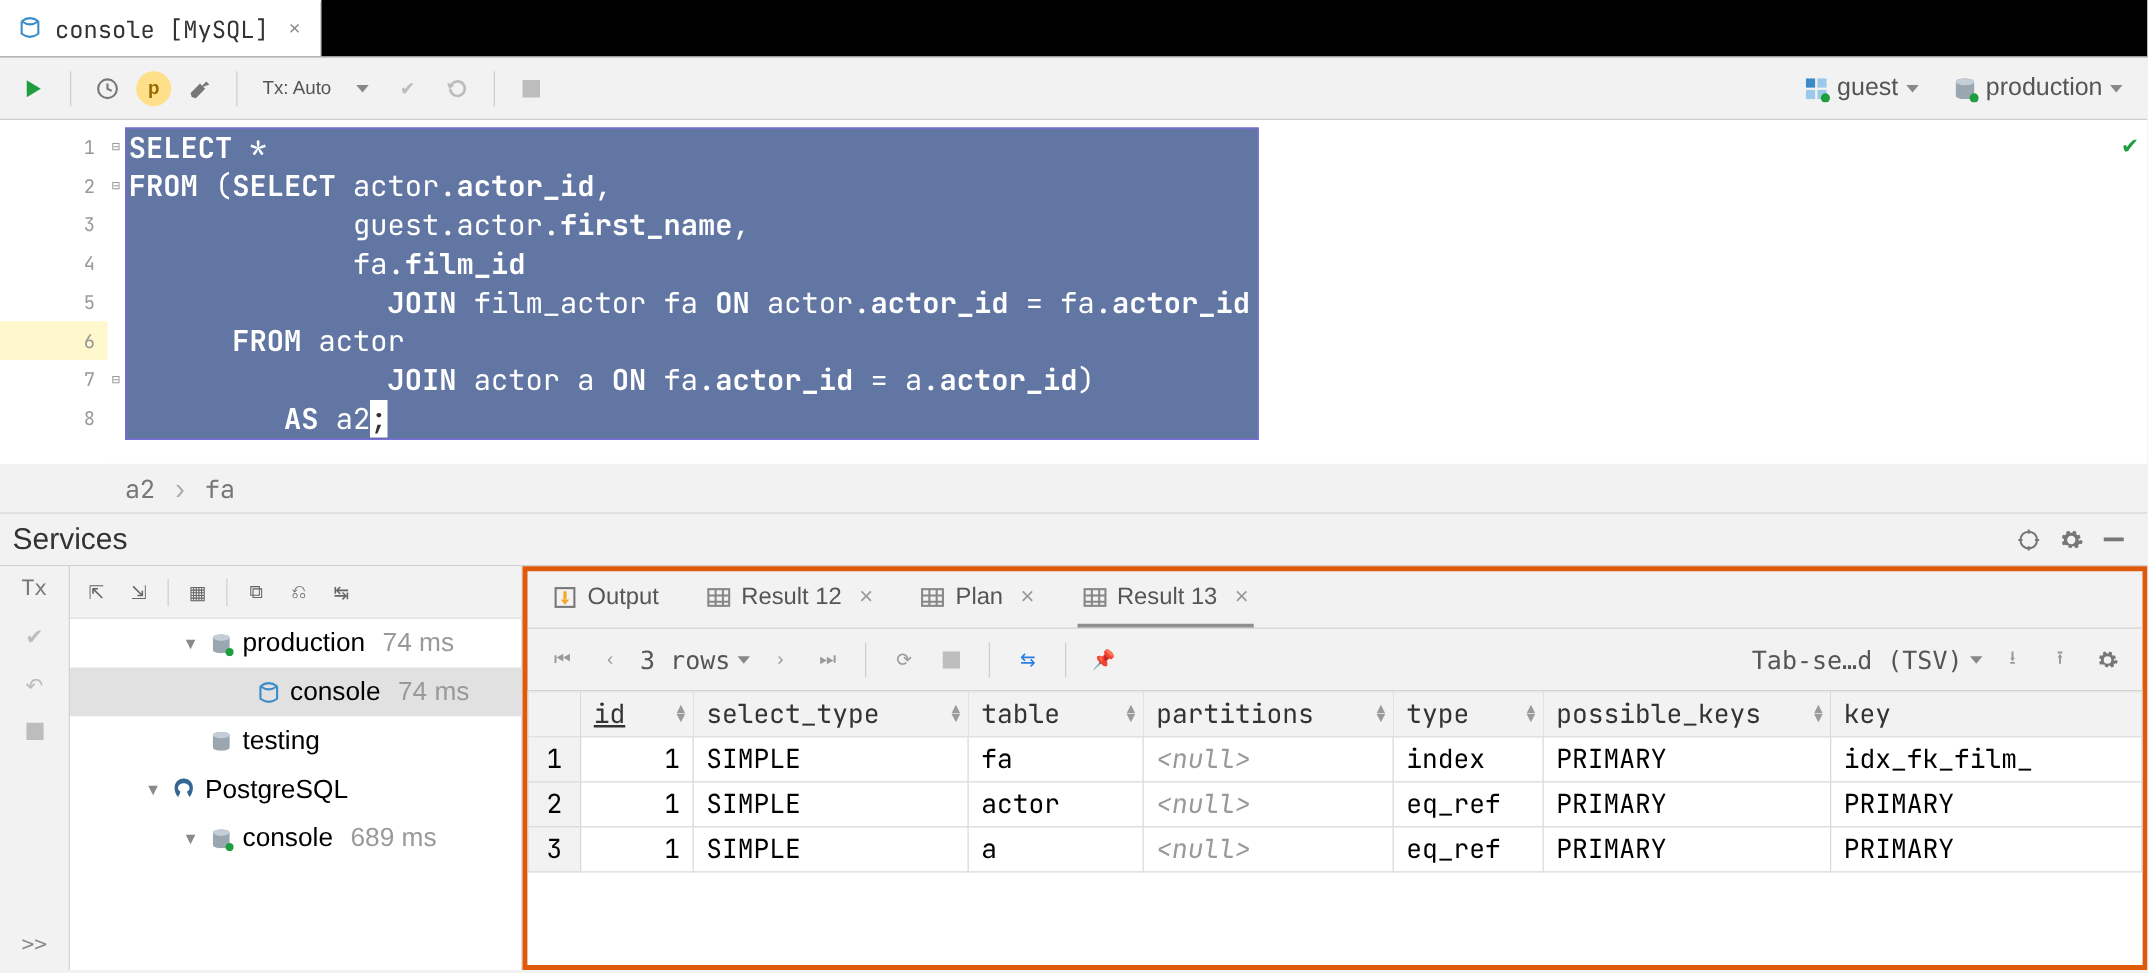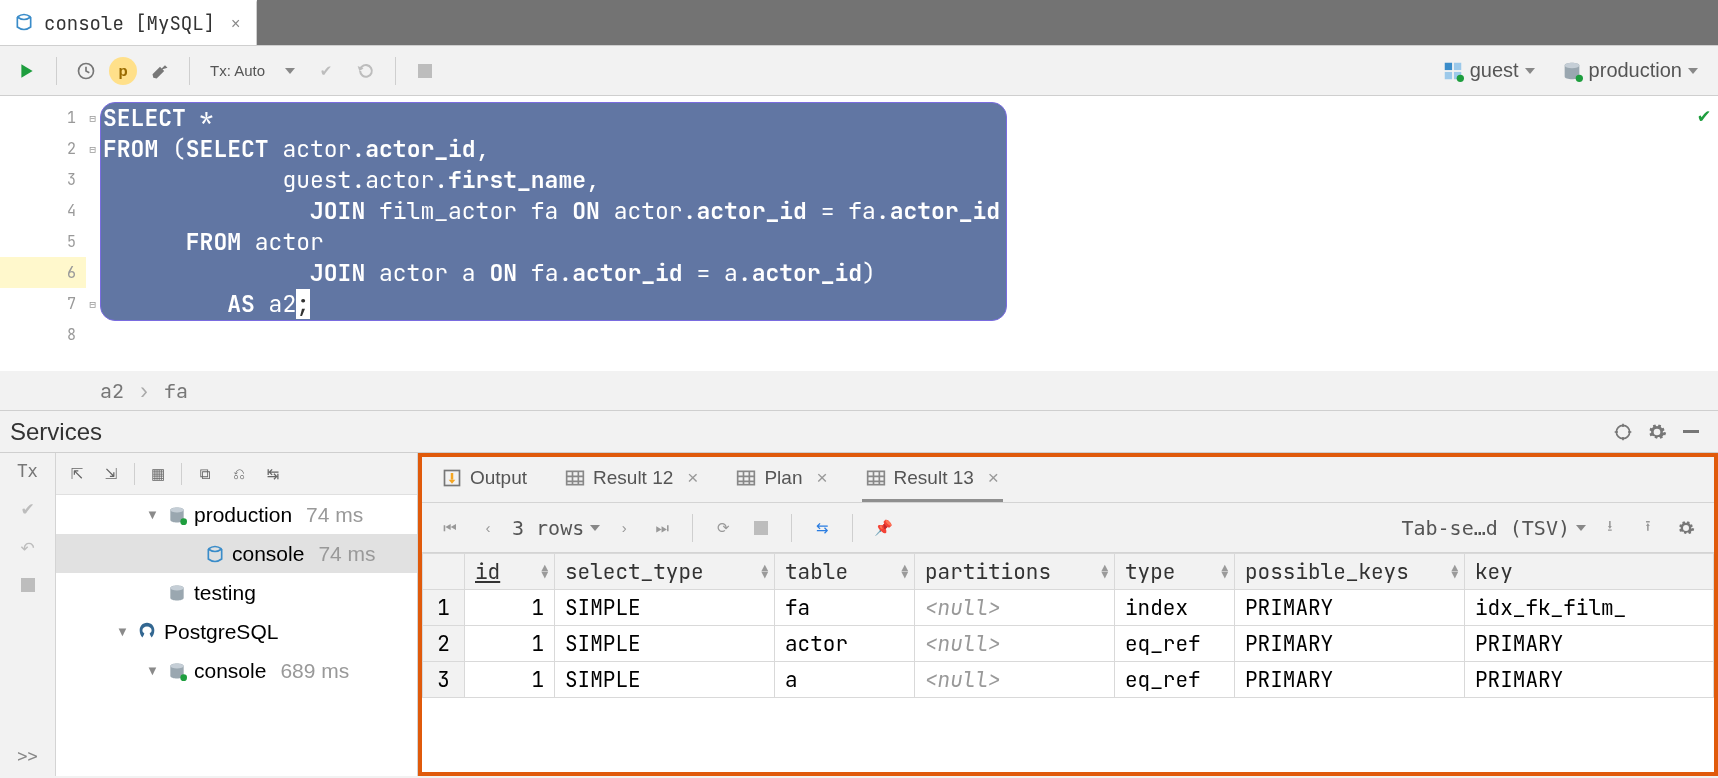--- a/index.html
+++ b/index.html
@@ -1,20 +1,20 @@
 <!DOCTYPE html>
 <html><head>
 <meta charset="utf-8">
 <style>
   * { box-sizing: border-box; margin: 0; padding: 0; }
   html, body { width: 1718px; height: 778px; font-family: "Segoe UI", Arial, sans-serif; font-size: 15px; background: #f2f2f2; overflow: hidden; }
   .mono { font-family: "JetBrains Mono", "Consolas", monospace; }
 
   
-  .tabstrip { height: 46px; background: #737373; display: flex; align-items: stretch; border-bottom: 1px solid #cfcfcf; }
+  .tabstrip { height: 46px; background: #000000; display: flex; align-items: stretch; border-bottom: 1px solid #cfcfcf; }
   .file-tab { display: flex; align-items: center; gap: 10px; padding: 0 16px 0 14px; background: #fff; border-right: 1px solid #cfcfcf; border-top: 2px solid transparent; }
   .file-tab svg { width: 20px; height: 20px; }
   .tab-close { color: #888; font-size: 16px; margin-left: 6px; cursor: pointer; }
 
   
   .main-toolbar { height: 50px; background: #f2f2f2; display: flex; align-items: center; padding: 0 10px; gap: 6px; border-bottom: 1px solid #cfcfcf; }
   .tb-btn { width: 34px; height: 34px; display: flex; align-items: center; justify-content: center; border-radius: 3px; cursor: pointer; color:#666; }
   .tb-sep { width: 1px; height: 28px; background: #cfcfcf; margin: 0 6px; }
   .tx-selector { color: #555; display:flex; align-items:center; gap:20px; padding:0 8px; height:34px; cursor:pointer; }
   .spacer { flex: 1; }
@@ -186,24 +186,25 @@
       </div>
     <div class="gut-row">
         <span>7</span>
         <span class="fold">⊟</span>
       </div>
     <div class="gut-row">
         <span>8</span>
       </div>
   </div>
   <div class="code-area mono">
-    <div class="code-sel" style="display:inline-block;padding:0 6px 0 2px;border-radius:15px;">
+    <div class="code-sel" style="display:inline-block;padding:0 6px 0 2px;">
       <div class="code-line"><span class="kw">SELECT</span><span> *</span></div>
       <div class="code-line"><span class="kw">FROM</span><span> (</span><span class="kw">SELECT</span><span> actor.</span><span class="ident">actor_id</span><span>,</span></div>
       <div class="code-line"><span>             guest.actor.</span><span class="ident">first_name</span><span>,</span></div>
+      <div class="code-line"><span>             fa.</span><span class="ident">film_id</span></div>
       <div class="code-line"><span>               </span><span class="kw">JOIN</span><span> film_actor fa </span><span class="kw">ON</span><span> actor.</span><span class="ident">actor_id</span><span> = fa.</span><span class="ident">actor_id</span></div>
       <div class="code-line"><span>      </span><span class="kw">FROM</span><span> actor</span></div>
       <div class="code-line"><span>               </span><span class="kw">JOIN</span><span> actor a </span><span class="kw">ON</span><span> fa.</span><span class="ident">actor_id</span><span> = a.</span><span class="ident">actor_id</span><span>)</span></div>
       <div class="code-line"><span>         </span><span class="kw">AS</span><span> a2</span><span style="background:#fff;color:#333">;</span></div>
     </div>
     <span class="chk-ok">✔</span>
   </div>
 </div>
 
 <div class="breadcrumb">

